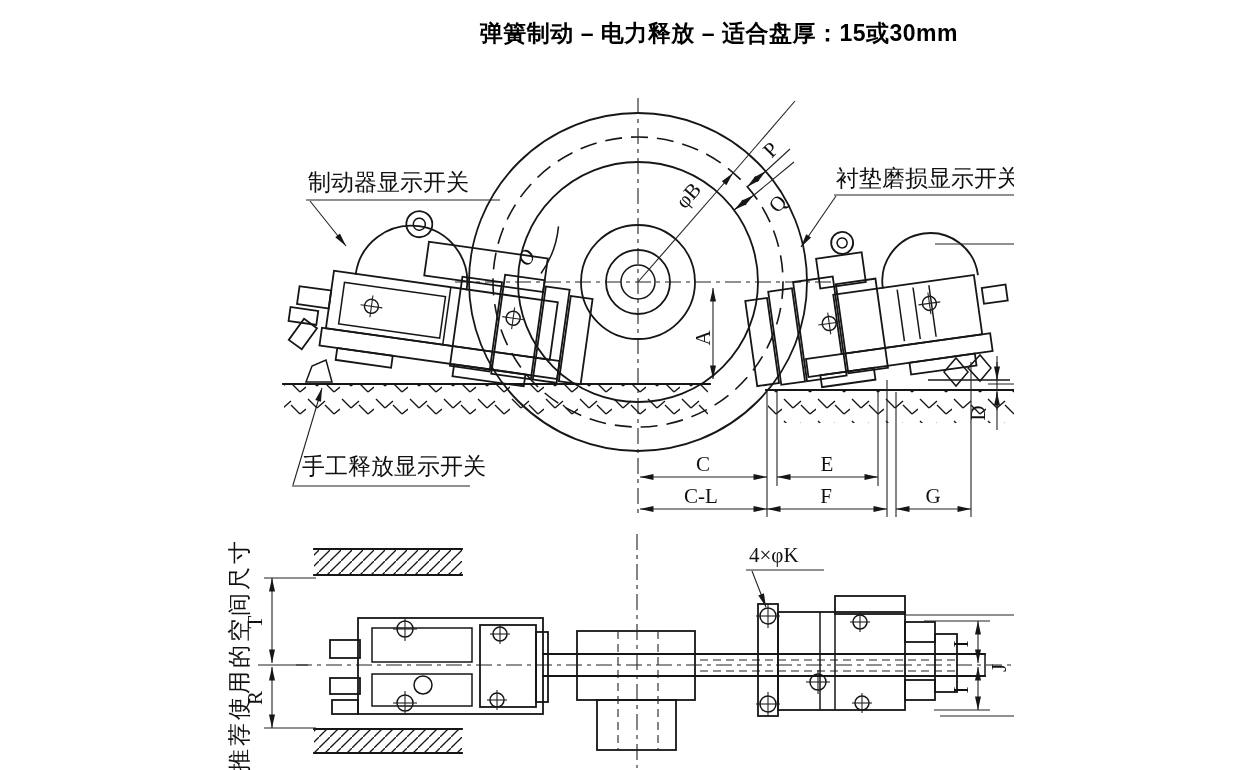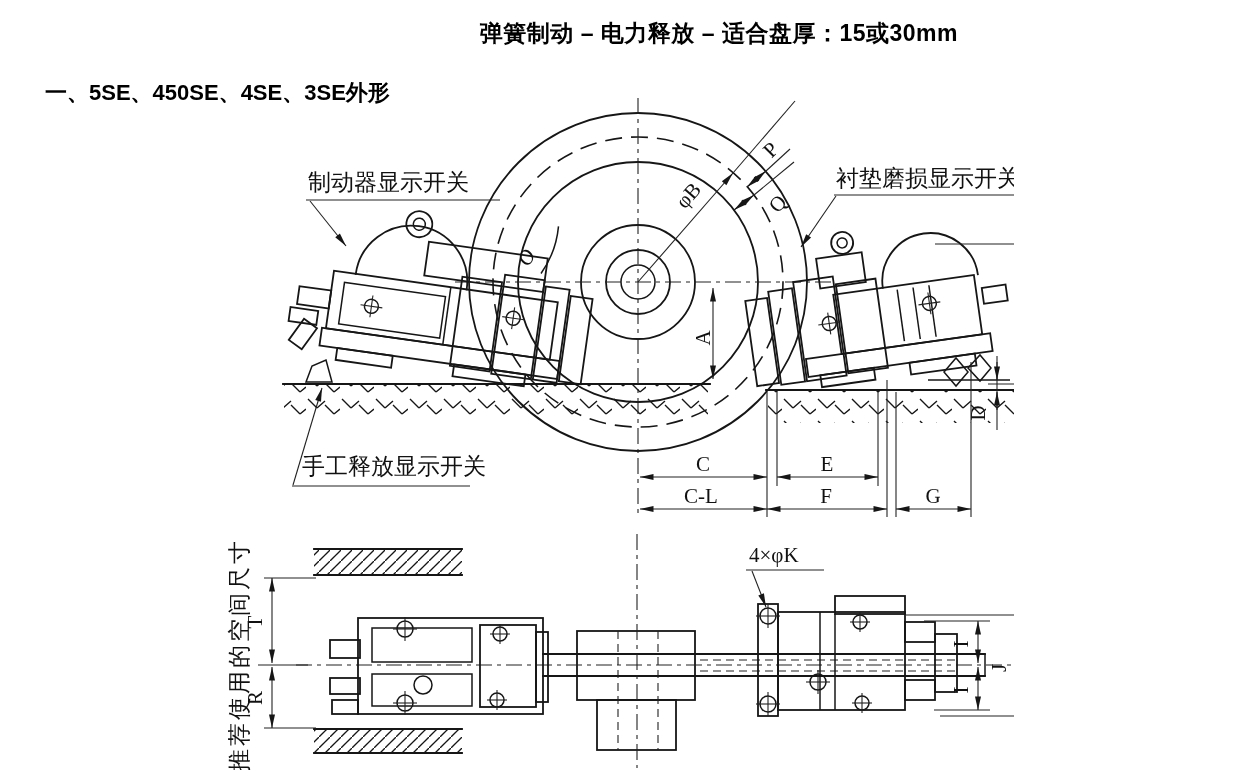--- a/index.html
+++ b/index.html
@@ -18,21 +18,20 @@
   .thin{stroke:#222;stroke-width:1.1;fill:none;}
   .cl{stroke:#222;stroke-width:1.1;fill:none;stroke-dasharray:16 5 4 5;}
   .dashed{stroke:#161616;stroke-width:1.6;fill:none;stroke-dasharray:17 9;}
   .hid{stroke:#222;stroke-width:1.1;fill:none;stroke-dasharray:8 5;}
 </style>
 </head>
 <body>
 
 <div id="page">
   <div class="doc-title">弹簧制动 – 电力释放 – 适合盘厚：15或30mm</div>
-  <div class="section-heading">一、5SE、450SE、4SE、3SE外形</div>
 
   <svg width="1255" height="770" viewBox="0 0 1255 770">
     <defs>
       <marker id="aE" markerUnits="userSpaceOnUse" markerWidth="15" markerHeight="8" refX="14.5" refY="3.6" orient="auto">
         <path d="M14.5,3.6 L1,0.6 L1,6.6 z" fill="#161616"></path>
       </marker>
       <marker id="aS" markerUnits="userSpaceOnUse" markerWidth="15" markerHeight="8" refX="0.5" refY="3.6" orient="auto">
         <path d="M0.5,3.6 L14,0.6 L14,6.6 z" fill="#161616"></path>
       </marker>
       <pattern id="hatch" width="11" height="11" patternUnits="userSpaceOnUse">

